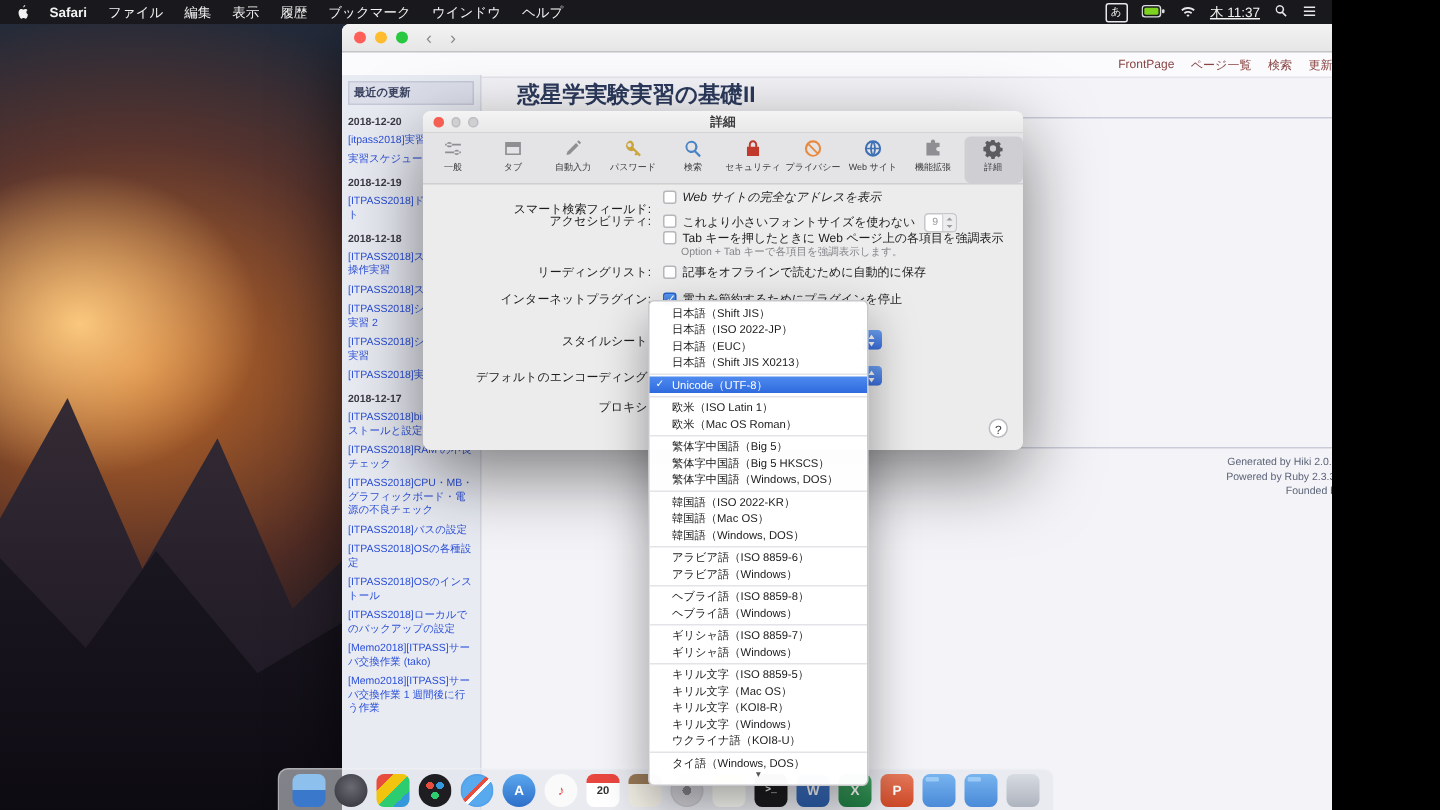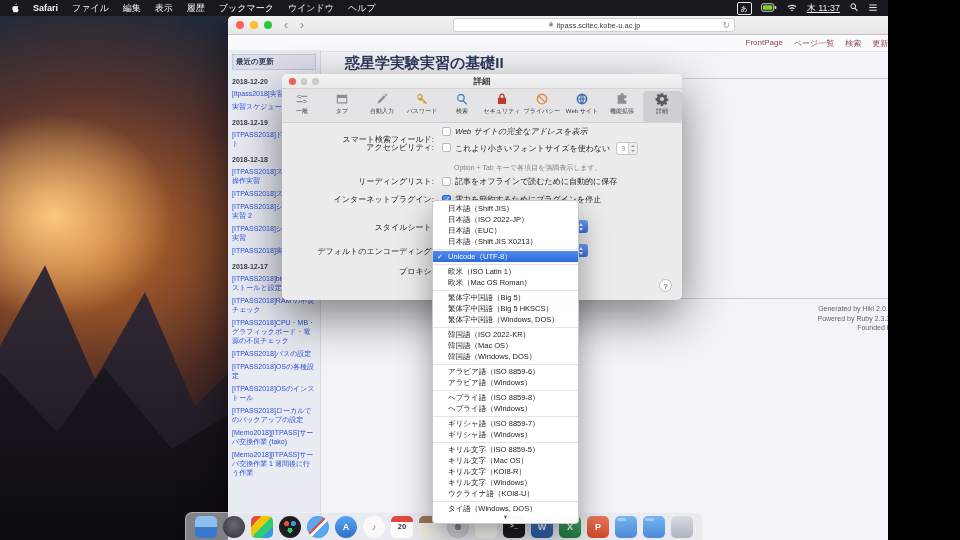--- a/index.html
+++ b/index.html
@@ -199,29 +199,20 @@
     <div class="toolbar">
       <div class="lights">
         <span class="light l-red"></span>
         <span class="light l-yellow"></span>
         <span class="light l-green"></span>
       </div>
       <div class="nav-arrows">
         <span>‹</span>
         <span>›</span>
       </div>
-      <div class="addr">
-        <span>
-          <svg width="6" height="8" viewBox="0 0 16 16">
-              <path fill="#8a8a8e" d="M8 1.8c1.8 0 3.2 1.5 3.2 3.3v1.6h1.4v7.1H3.4V6.7h1.4V5.1C4.8 3.3 6.2 1.8 8 1.8zm0 1.5c-1 0-1.7.8-1.7 1.8v1.6h3.4V5.1c0-1-.7-1.8-1.7-1.8z"></path>
-            </svg>
-        </span>
-        <span>itpass.scitec.kobe-u.ac.jp</span>
-        <span class="reload">↻</span>
-      </div>
       <div class="tb-right">
         <span>
           <svg width="11" height="11" viewBox="0 0 16 16">
               <path fill="#8a8a8e" d="M8 1l2.6 2.6-.8.8L8.6 3.2V9.5H7.4V3.2L6.2 4.4l-.8-.8L8 1zM3.5 6h2.2v1.2H4.7v6.3h6.6V7.2H9.3V6h3.2v8.7H3.5V6z"></path>
             </svg>
         </span>
         <span>
           <svg width="11" height="11" viewBox="0 0 16 16">
               <path fill="#8a8a8e" fill-rule="evenodd" d="M2 4h9v9H2V4zm1.2 1.2v6.6h6.6V5.2H3.2zM12.5 4H14v9h-1.5V4z"></path>
             </svg>
@@ -361,20 +352,23 @@
       <span class="row-label" style="top:12px;text-align:right;">スマート検索フィールド:</span>
       <span class="row-ctrl" style="top:4px;font-style:italic;">
         <span class="cb"></span><span>Web サイトの完全なアドレスを表示</span>
       </span>
 
       <span class="row-label" style="top:20px;">アクセシビリティ:</span>
       <span class="row-ctrl" style="top:20px;">
         <span class="cb"></span><span>これより小さいフォントサイズを使わない</span>
         <span class="mini-pop"><span>9</span><span class="mini-cap"></span></span>
       </span>
+      <span class="row-ctrl" style="top:31px;">
+        <span class="cb"></span><span>Tab キーを押したときに Web ページ上の各項目を強調表示</span>
+      </span>
       <span class="row-ctrl note" style="top:41px;left:172px;">Option + Tab キーで各項目を強調表示します。</span>
 
       <span class="row-label" style="top:54px;">リーディングリスト:</span>
       <span class="row-ctrl" style="top:54px;">
         <span class="cb"></span><span>記事をオフラインで読むために自動的に保存</span>
       </span>
 
       <span class="row-label" style="top:72px;">インターネットプラグイン:</span>
       <span class="row-ctrl" style="top:72px;">
         <span class="cb on"></span><span>電力を節約するためにプラグインを停止</span>

